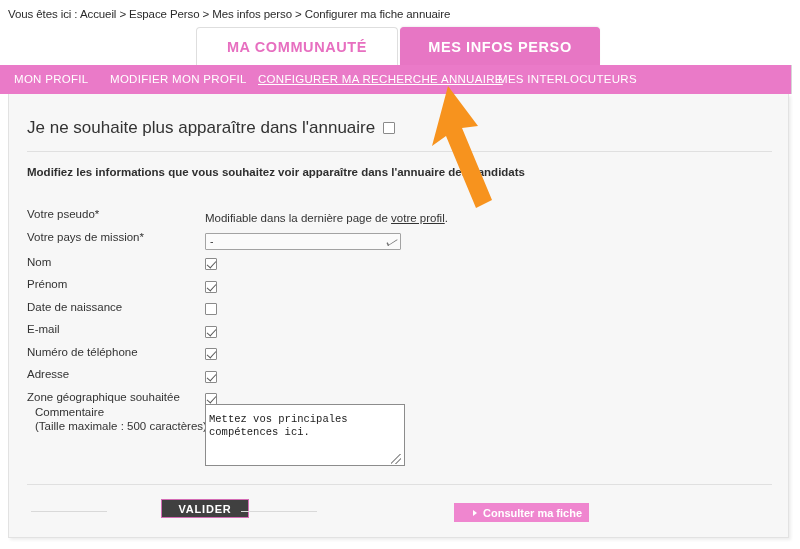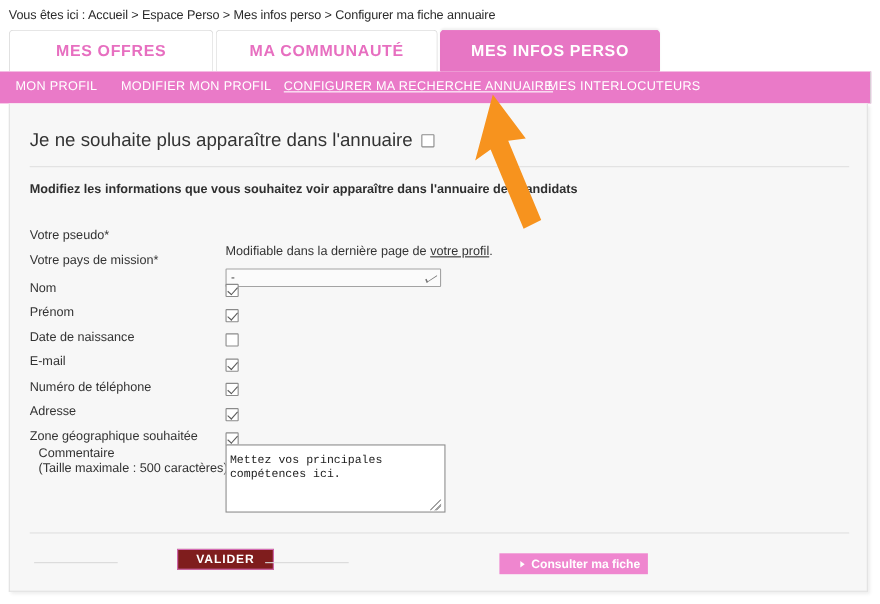--- a/index.html
+++ b/index.html
@@ -159,21 +159,21 @@
     position: absolute;
     left: 0;
     top: 2px;
     font-size: 11.5px;
     color: #333;
     white-space: nowrap;
   }
   .frow .fctrl {
     position: absolute;
     left: 178px;
-    top: 15px;
+    top: 4px;
   }
   .fctrl .hint {
     font-size: 11.5px;
     color: #333;
     line-height: 16px;
   }
   .fctrl .hint a {
     color: #333;
     text-decoration: underline;
   }
@@ -281,21 +281,21 @@
   }
   #hline-left  { left: 22px;  width: 76px; }
   #hline-right { left: 232px; width: 76px; }
   #valider {
     position: absolute;
     left: 152px;
     top: 9px;
     width: 88px;
     height: 19px;
     box-sizing: border-box;
-    background: #7f1d1d;
+    background: #404040;
     border: 1px solid #d46cb5;
     color: #ffffff;
     font-size: 11px;
     font-weight: bold;
     letter-spacing: 0.8px;
     display: flex;
     align-items: center;
     justify-content: center;
     cursor: pointer;
     user-select: none;
@@ -334,23 +334,20 @@
     height: 160px;
     pointer-events: none;
   }
 </style>
 </head>
 <body>
 
 <div id="breadcrumb">Vous êtes ici : Accueil &gt; Espace Perso &gt; Mes infos perso &gt; Configurer ma fiche annuaire</div>
 
 <div id="tabstrip">
-  <div class="tab" id="tab-0">
-    <span>MES OFFRES</span>
-  </div>
   <div class="tab" id="tab-1">
     <span>MA COMMUNAUTÉ</span>
   </div>
   <div class="tab active" id="tab-2">
     <span>MES INFOS PERSO</span>
   </div>
 </div>
 
 <div id="subnav">
   <div class="subnav-item" id="subnav-0">

